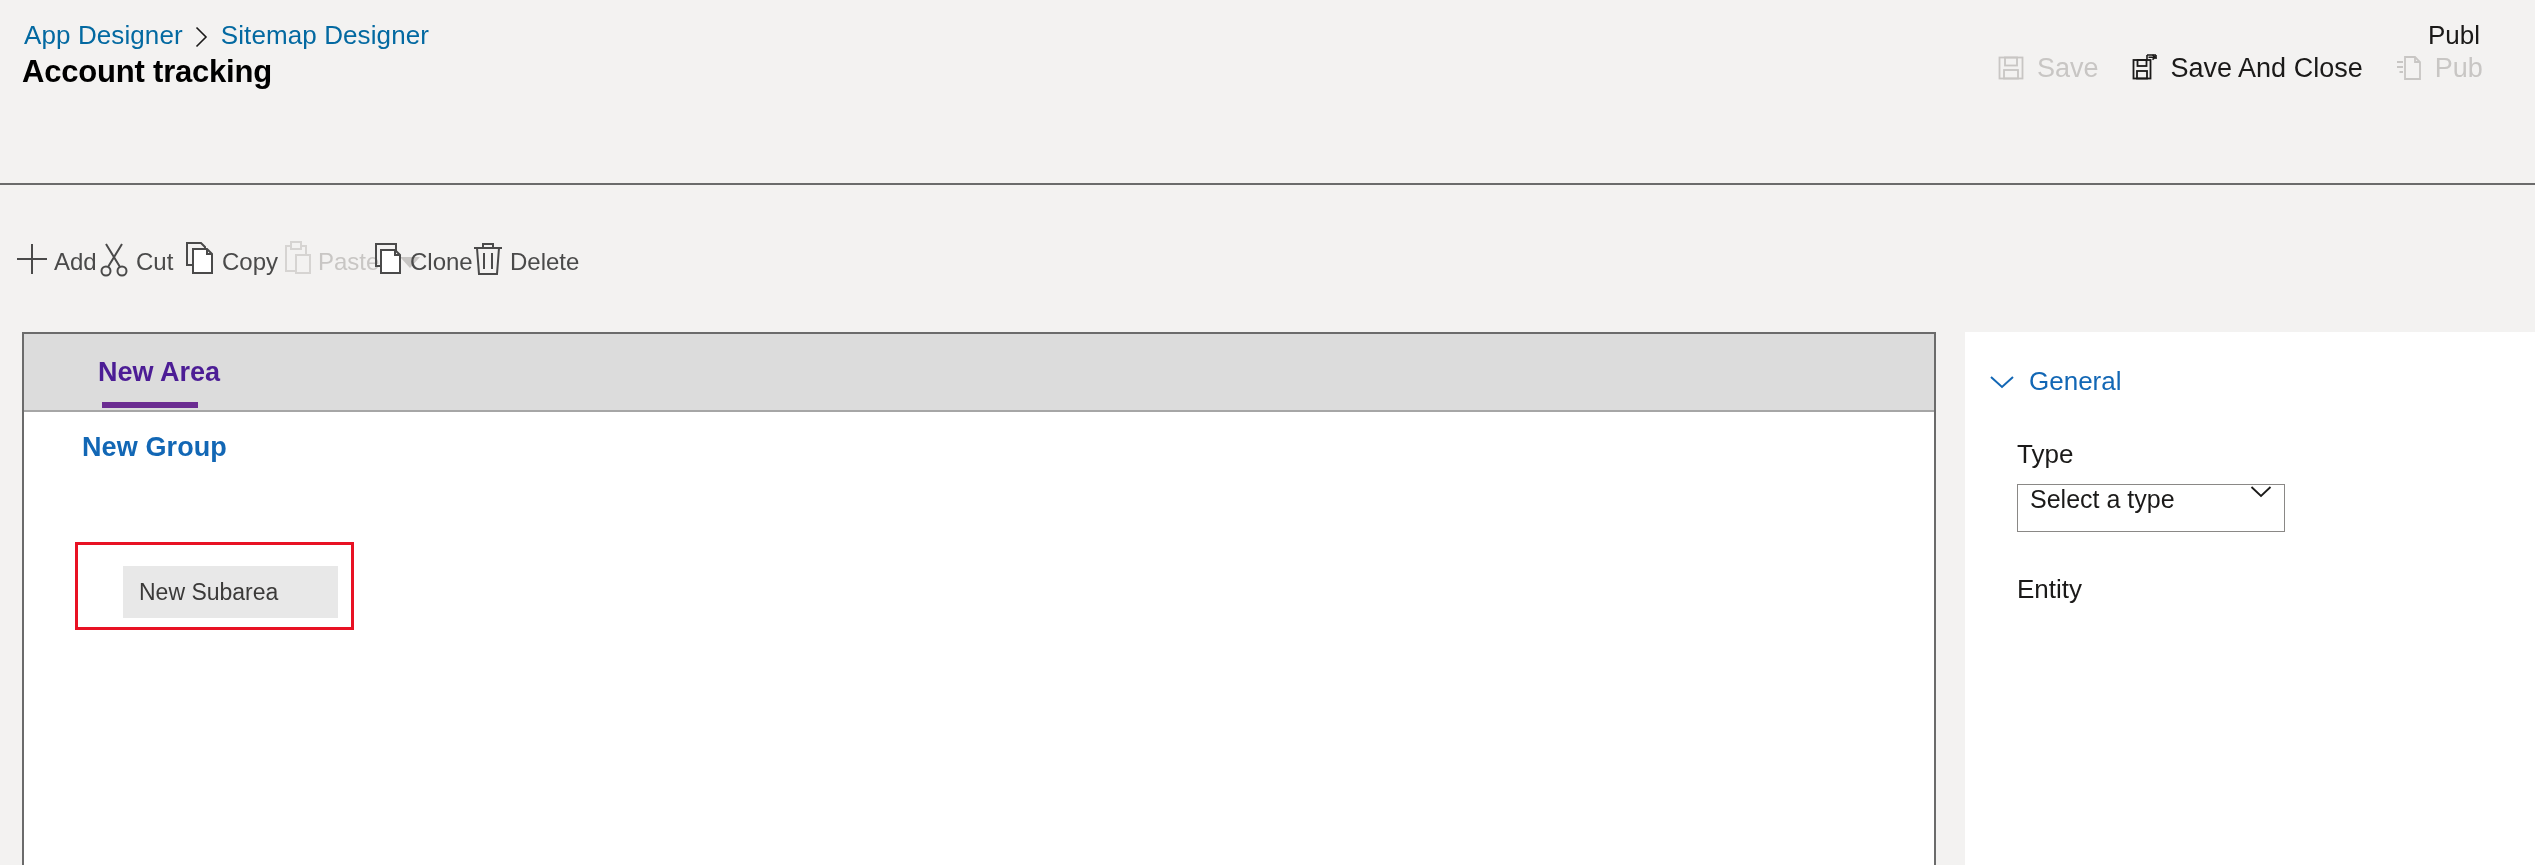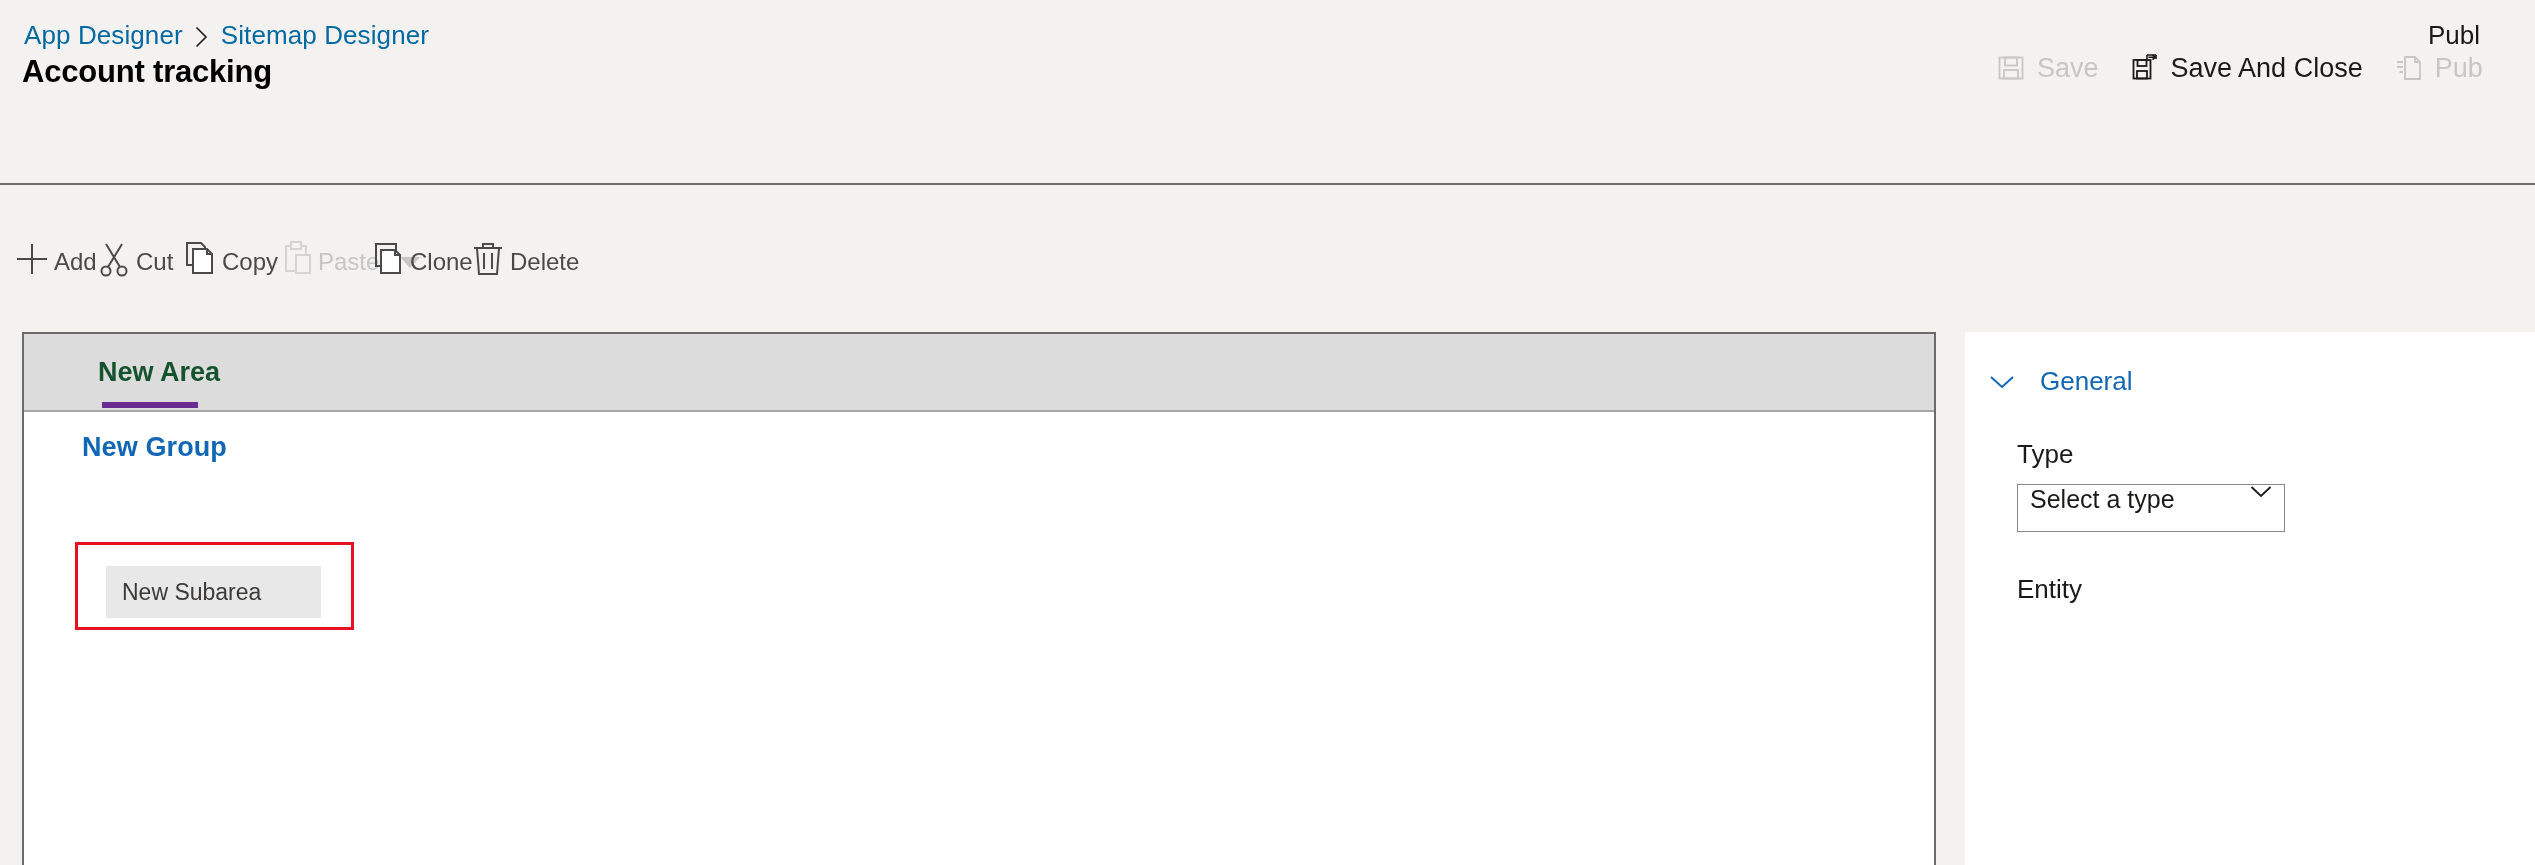--- a/index.html
+++ b/index.html
@@ -156,21 +156,21 @@
     top: 0;
     height: 76px;
     display: flex;
     align-items: center;
     padding: 0 18px;
     box-sizing: border-box;
   }
   #area-tab-label {
     font-size: 27px;
     font-weight: bold;
-    color: #14532d;
+    color: #4c1d95;
   }
   #area-tab-underline {
     position: absolute;
     left: 78px;
     top: 68px;
     width: 96px;
     height: 6px;
     background: #6b2c91;
   }
 
@@ -190,21 +190,21 @@
     position: absolute;
     left: 51px;
     top: 208px;
     width: 279px;
     height: 88px;
     border: 3px solid #e81123;
     box-sizing: border-box;
   }
   #subarea-chip {
     position: absolute;
-    left: 82px;
+    left: 99px;
     top: 232px;
     width: 215px;
     height: 52px;
     background: #e8e8e8;
     display: flex;
     align-items: center;
     padding-left: 16px;
     box-sizing: border-box;
   }
   #subarea-label {
@@ -253,21 +253,21 @@
   #sub-area-heading {
     margin: 24px 0 0 24px;
     font-size: 25px;
     font-weight: bold;
     color: #3b3a39;
     letter-spacing: 0.4px;
   }
   #general-section {
     display: flex;
     align-items: center;
-    gap: 25px;
+    gap: 14px;
     margin: 34px 0 4px 24px;
     color: #1267b5;
   }
   #general-label {
     font-size: 26px;
     color: #1267b5;
   }
   .field-label {
     margin: 42px 0 0 52px;
     font-size: 26px;

